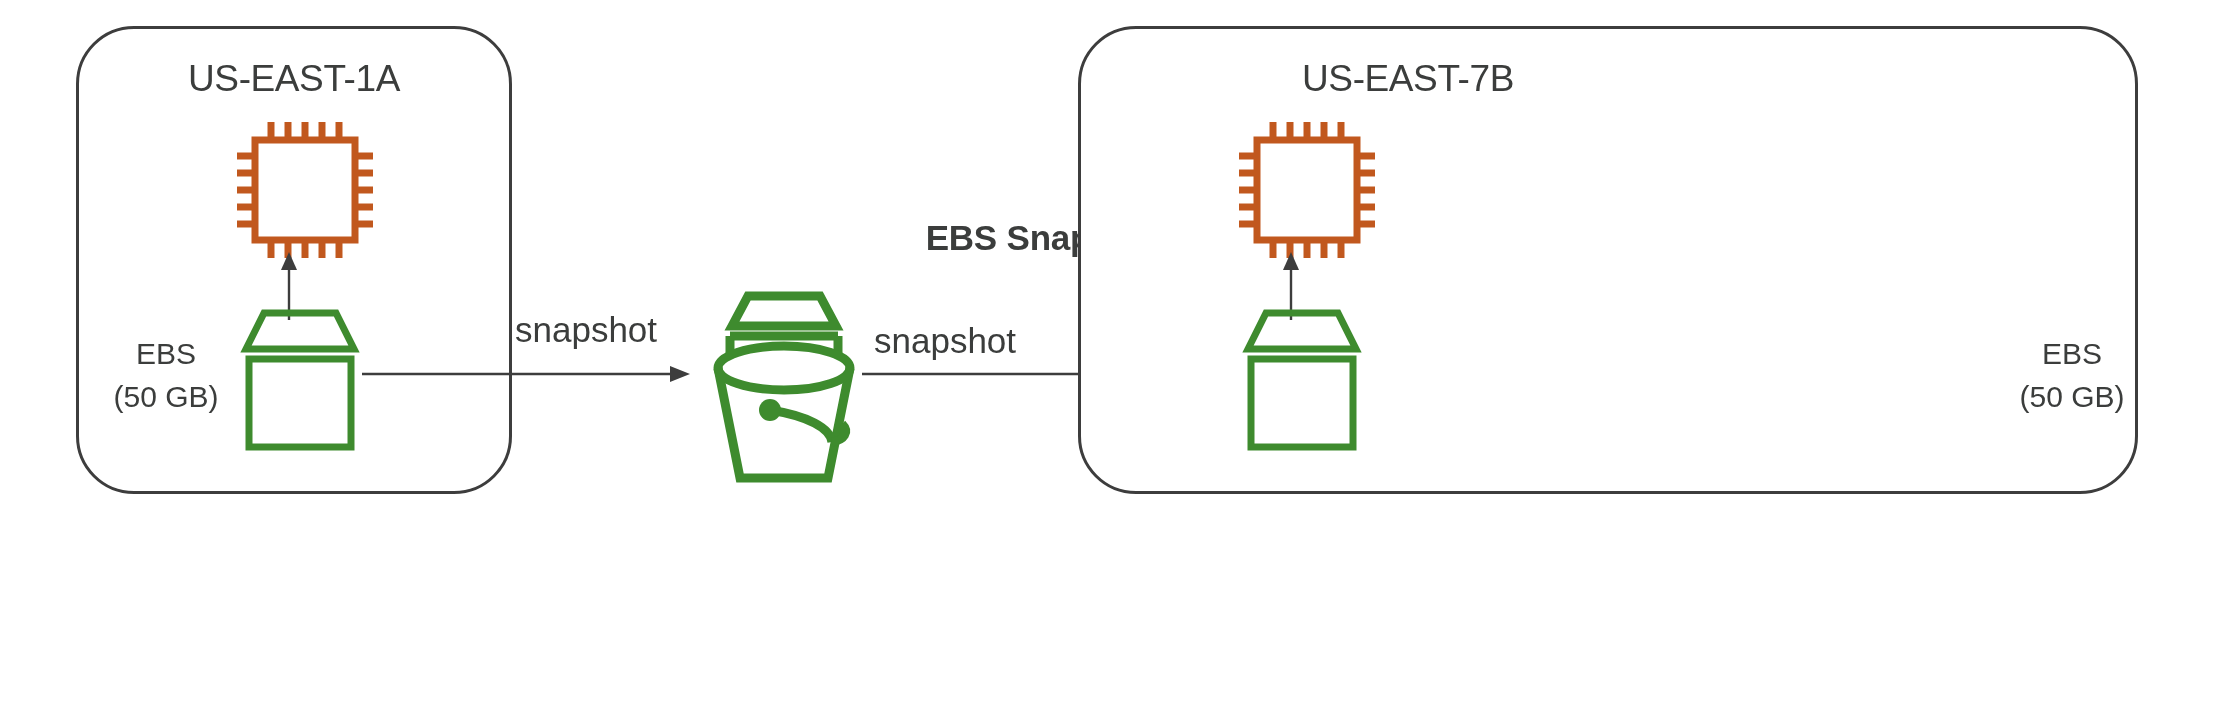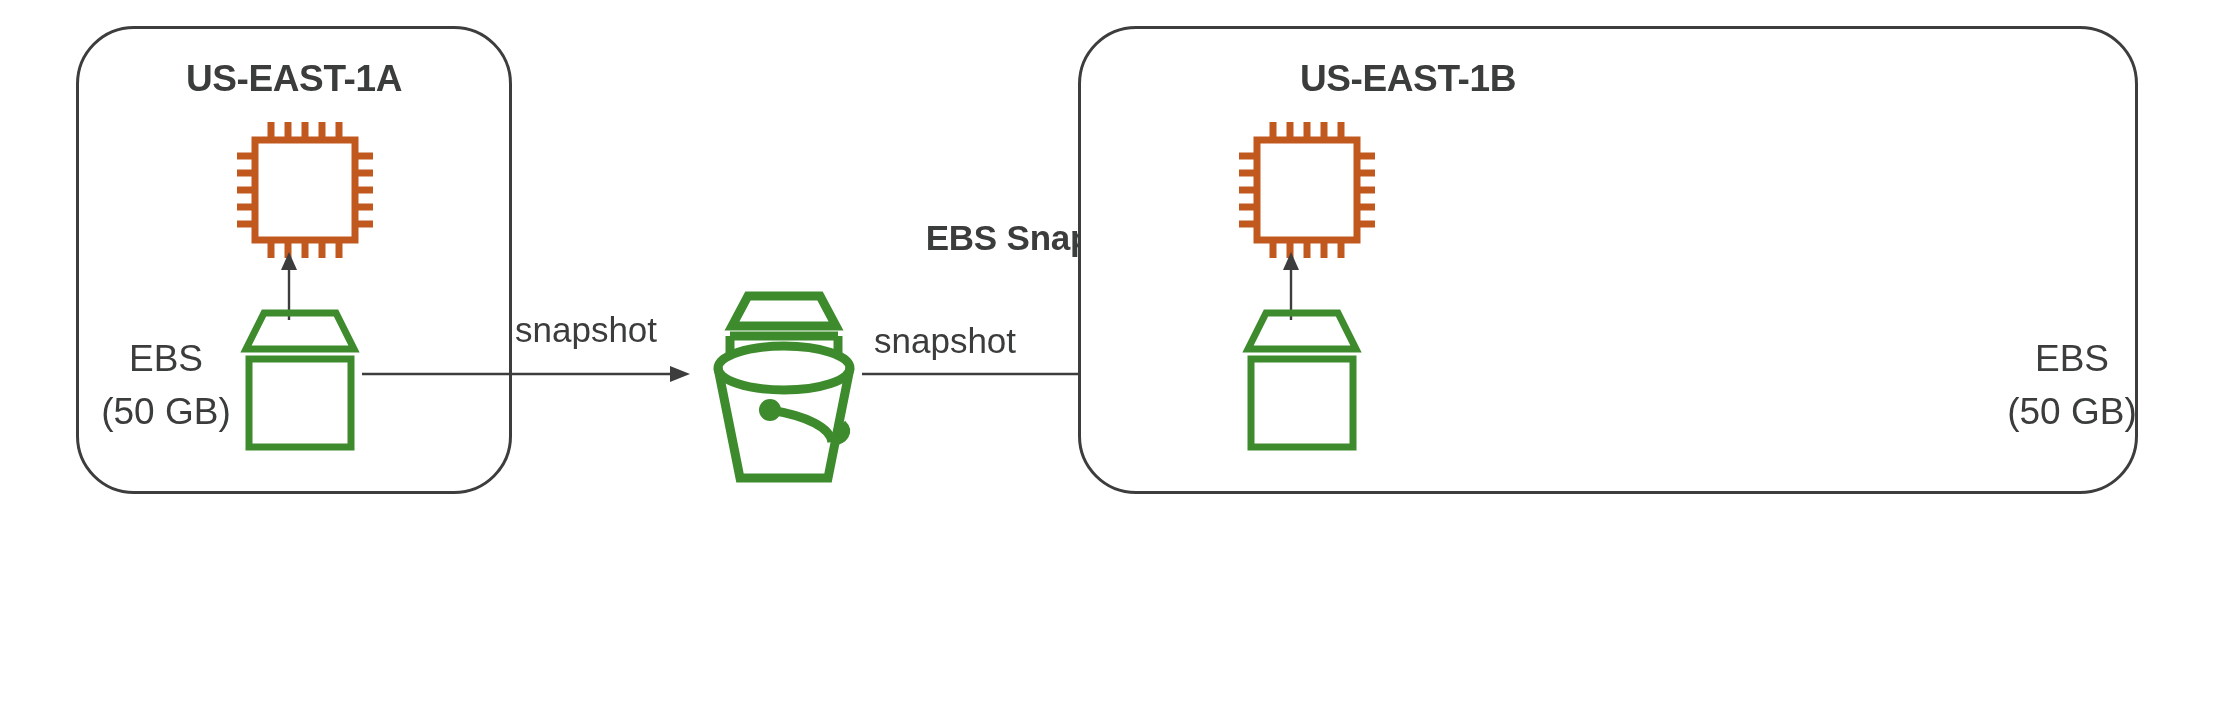--- a/index.html
+++ b/index.html
@@ -23,21 +23,21 @@
     border-radius: 58px;
     background: #ffffff;
     box-sizing: border-box;
   }
   #panel-left  { left: 76px;  top: 26px; width: 436px; height: 468px; }
   #panel-right { left: 1078px; top: 26px; width: 1060px; height: 468px; }
 
   .az-title {
     position: absolute;
     font-size: 37px;
-    font-weight: bold;
+    font-weight: normal;
     color: #3b3d3c;
     letter-spacing: -0.4px;
     white-space: nowrap;
     text-align: center;
   }
   #az-title-left  { left: 76px;  top: 58px; width: 436px; }
   #az-title-right { left: 1078px; top: 58px; width: 660px; }
 
   .snapshot-title {
     position: absolute;
@@ -57,21 +57,21 @@
     font-size: 35px;
     color: #3b3d3c;
     white-space: nowrap;
     font-weight: normal;
   }
   #label-snapshot { left: 515px;  top: 310px; }
   #label-restore  { left: 874px;  top: 321px; }
 
   .vol-label {
     position: absolute;
-    font-size: 37px;
+    font-size: 30px;
     color: #3b3d3c;
     line-height: 1.42;
     white-space: nowrap;
     text-align: center;
   }
   #vol-label-left  { left: 96px;  top: 333px; width: 140px; }
   #vol-label-right { left: 2002px; top: 333px; width: 140px; }
 
   .icon-abs { position: absolute; }
 
@@ -183,21 +183,21 @@
 
   <div class="edge-label" id="label-restore">snapshot</div>
   <div class="icon-abs" id="harrow-restore">
     <svg width="368" height="24" viewBox="0 0 368 24" aria-hidden="true">
       <line x1="0" y1="12" x2="350" y2="12" stroke="#3D3D3D" stroke-width="2.4"></line>
       <polygon points="366,12 346,4 346,20" fill="#3D3D3D"></polygon>
     </svg>
   </div>
 
   <div class="az-panel" id="panel-right"></div>
-  <div class="az-title" id="az-title-right">US-EAST-1B</div>
+  <div class="az-title" id="az-title-right">US-EAST-7B</div>
 
   <div class="icon-abs" id="chip-right">
     <svg width="144" height="144" viewBox="0 0 144 144" aria-hidden="true">
       <g fill="none" stroke="#C1581E" stroke-width="7" stroke-linecap="butt">
         <rect x="22" y="22" width="100" height="100"></rect>
         <line x1="38" y1="22" x2="38" y2="4"></line>
         <line x1="55" y1="22" x2="55" y2="4"></line>
         <line x1="72" y1="22" x2="72" y2="4"></line>
         <line x1="89" y1="22" x2="89" y2="4"></line>
         <line x1="106" y1="22" x2="106" y2="4"></line>

